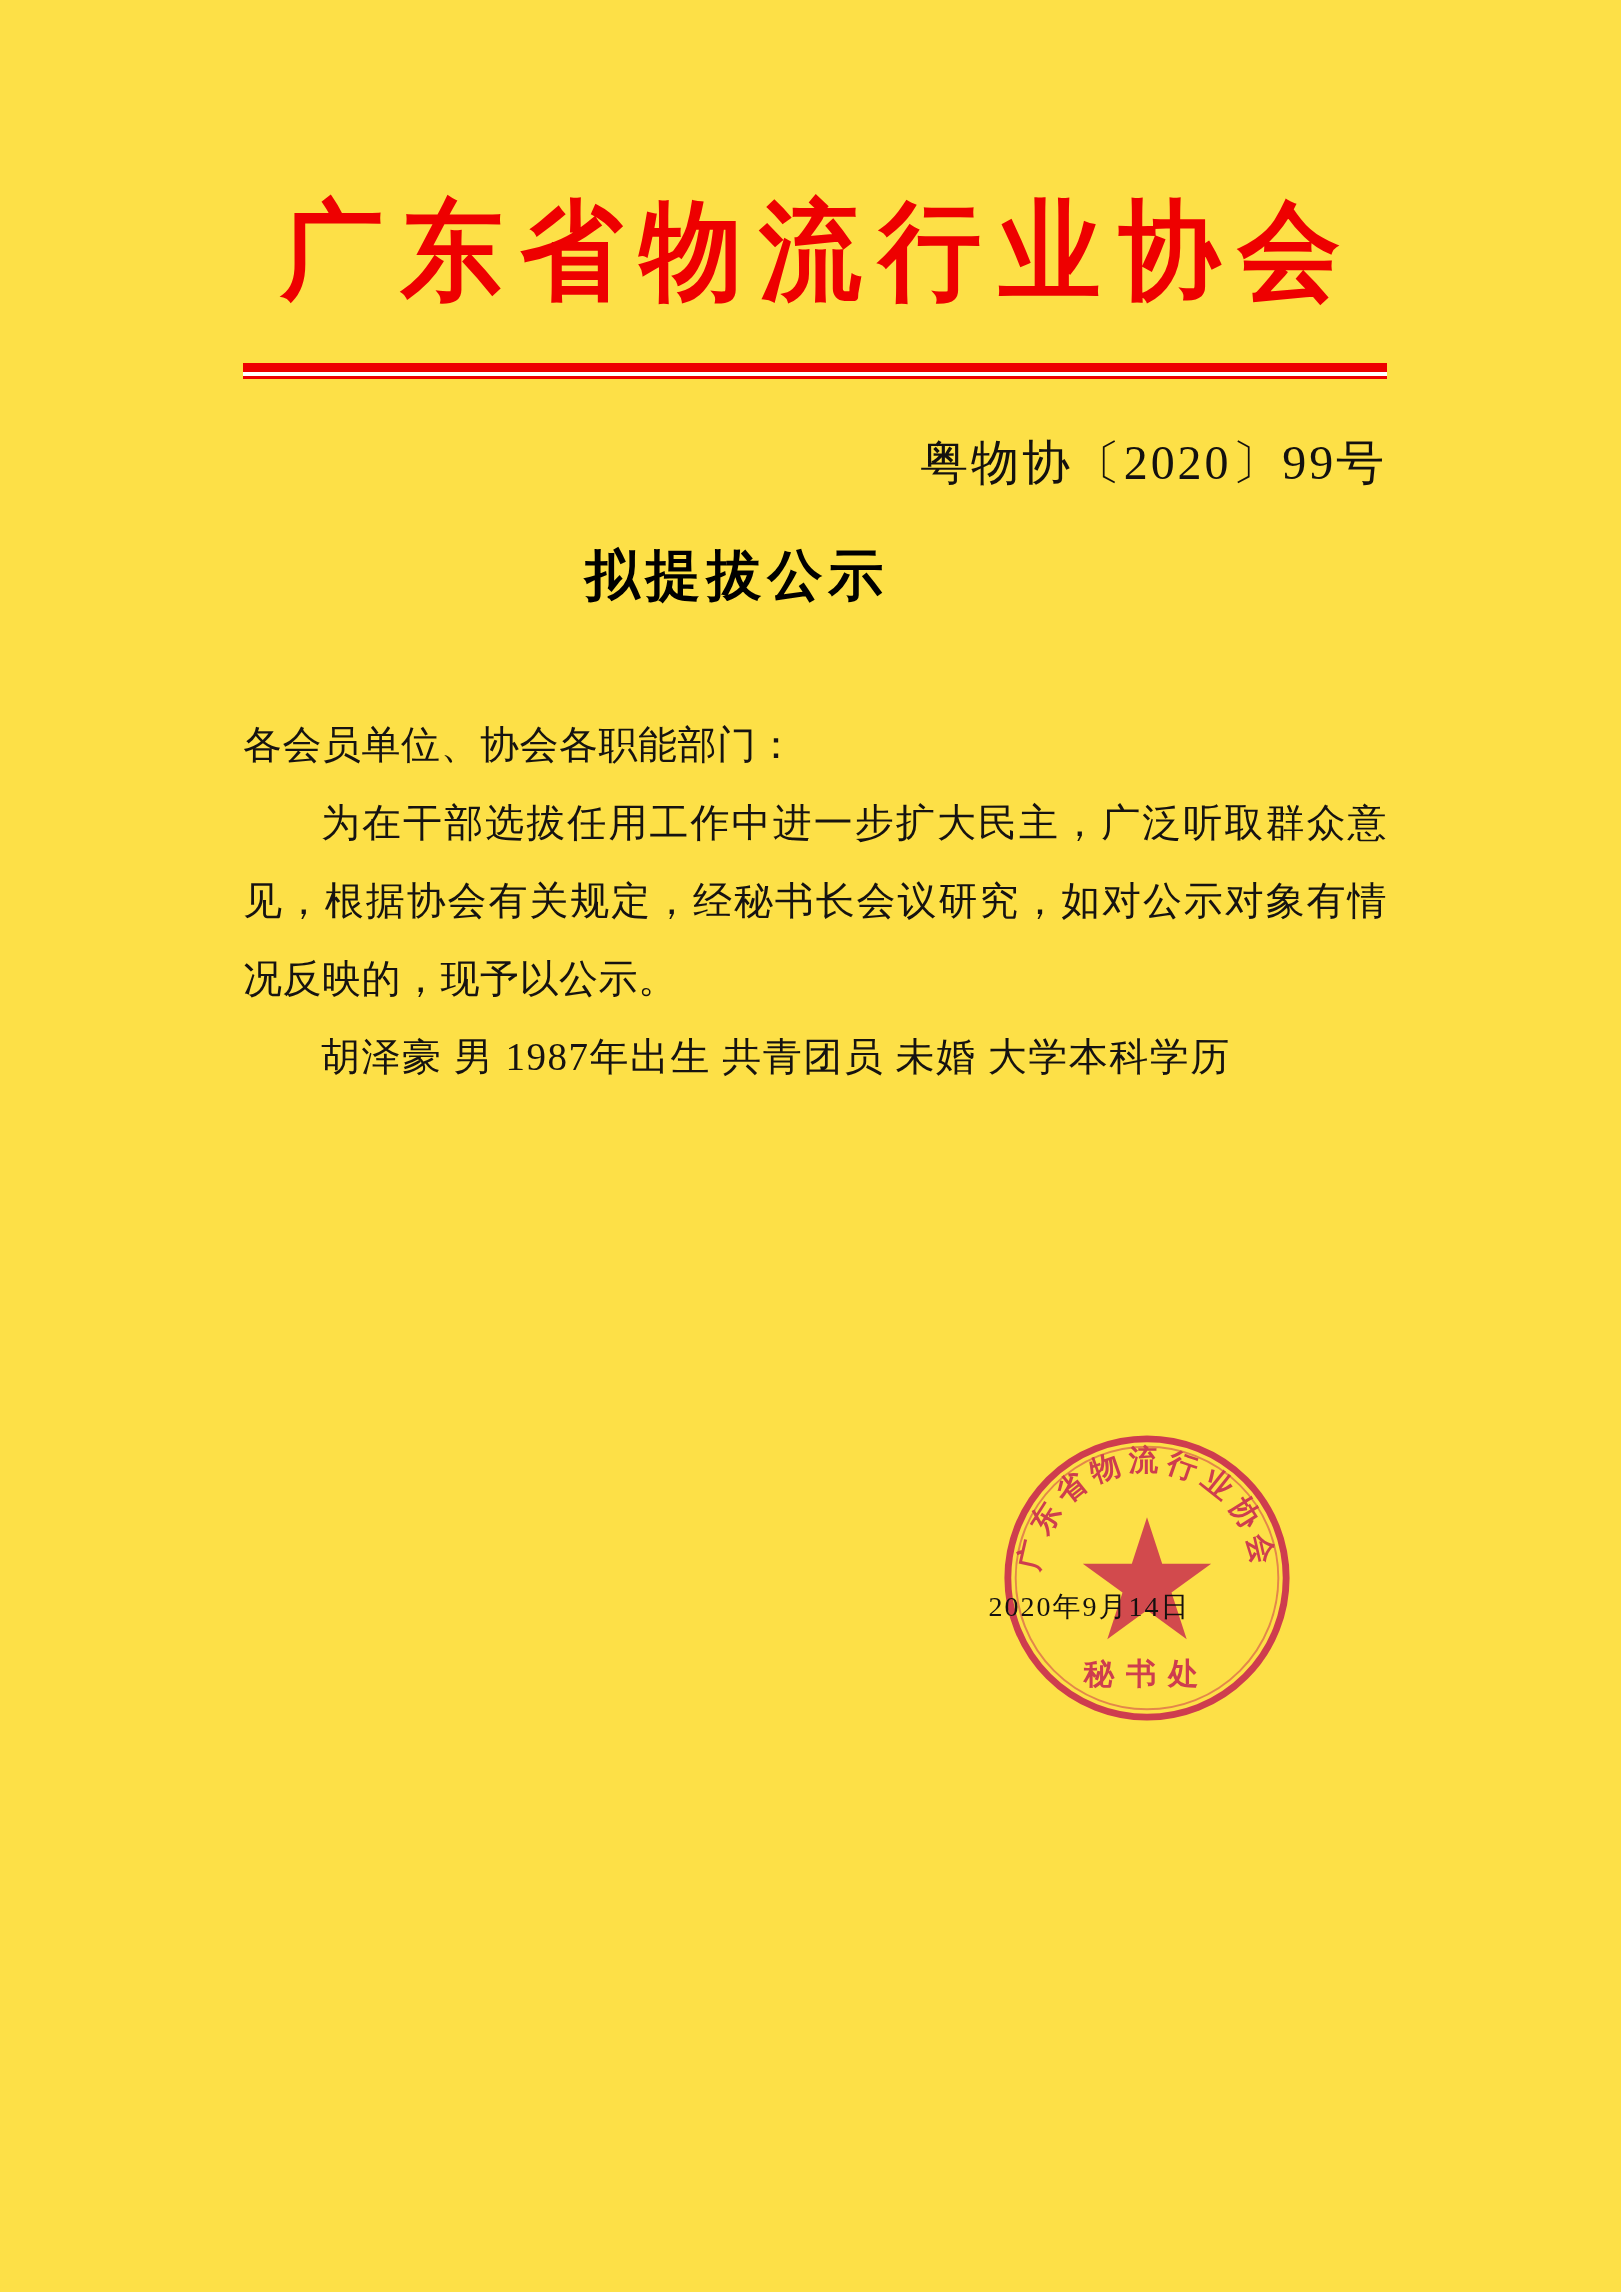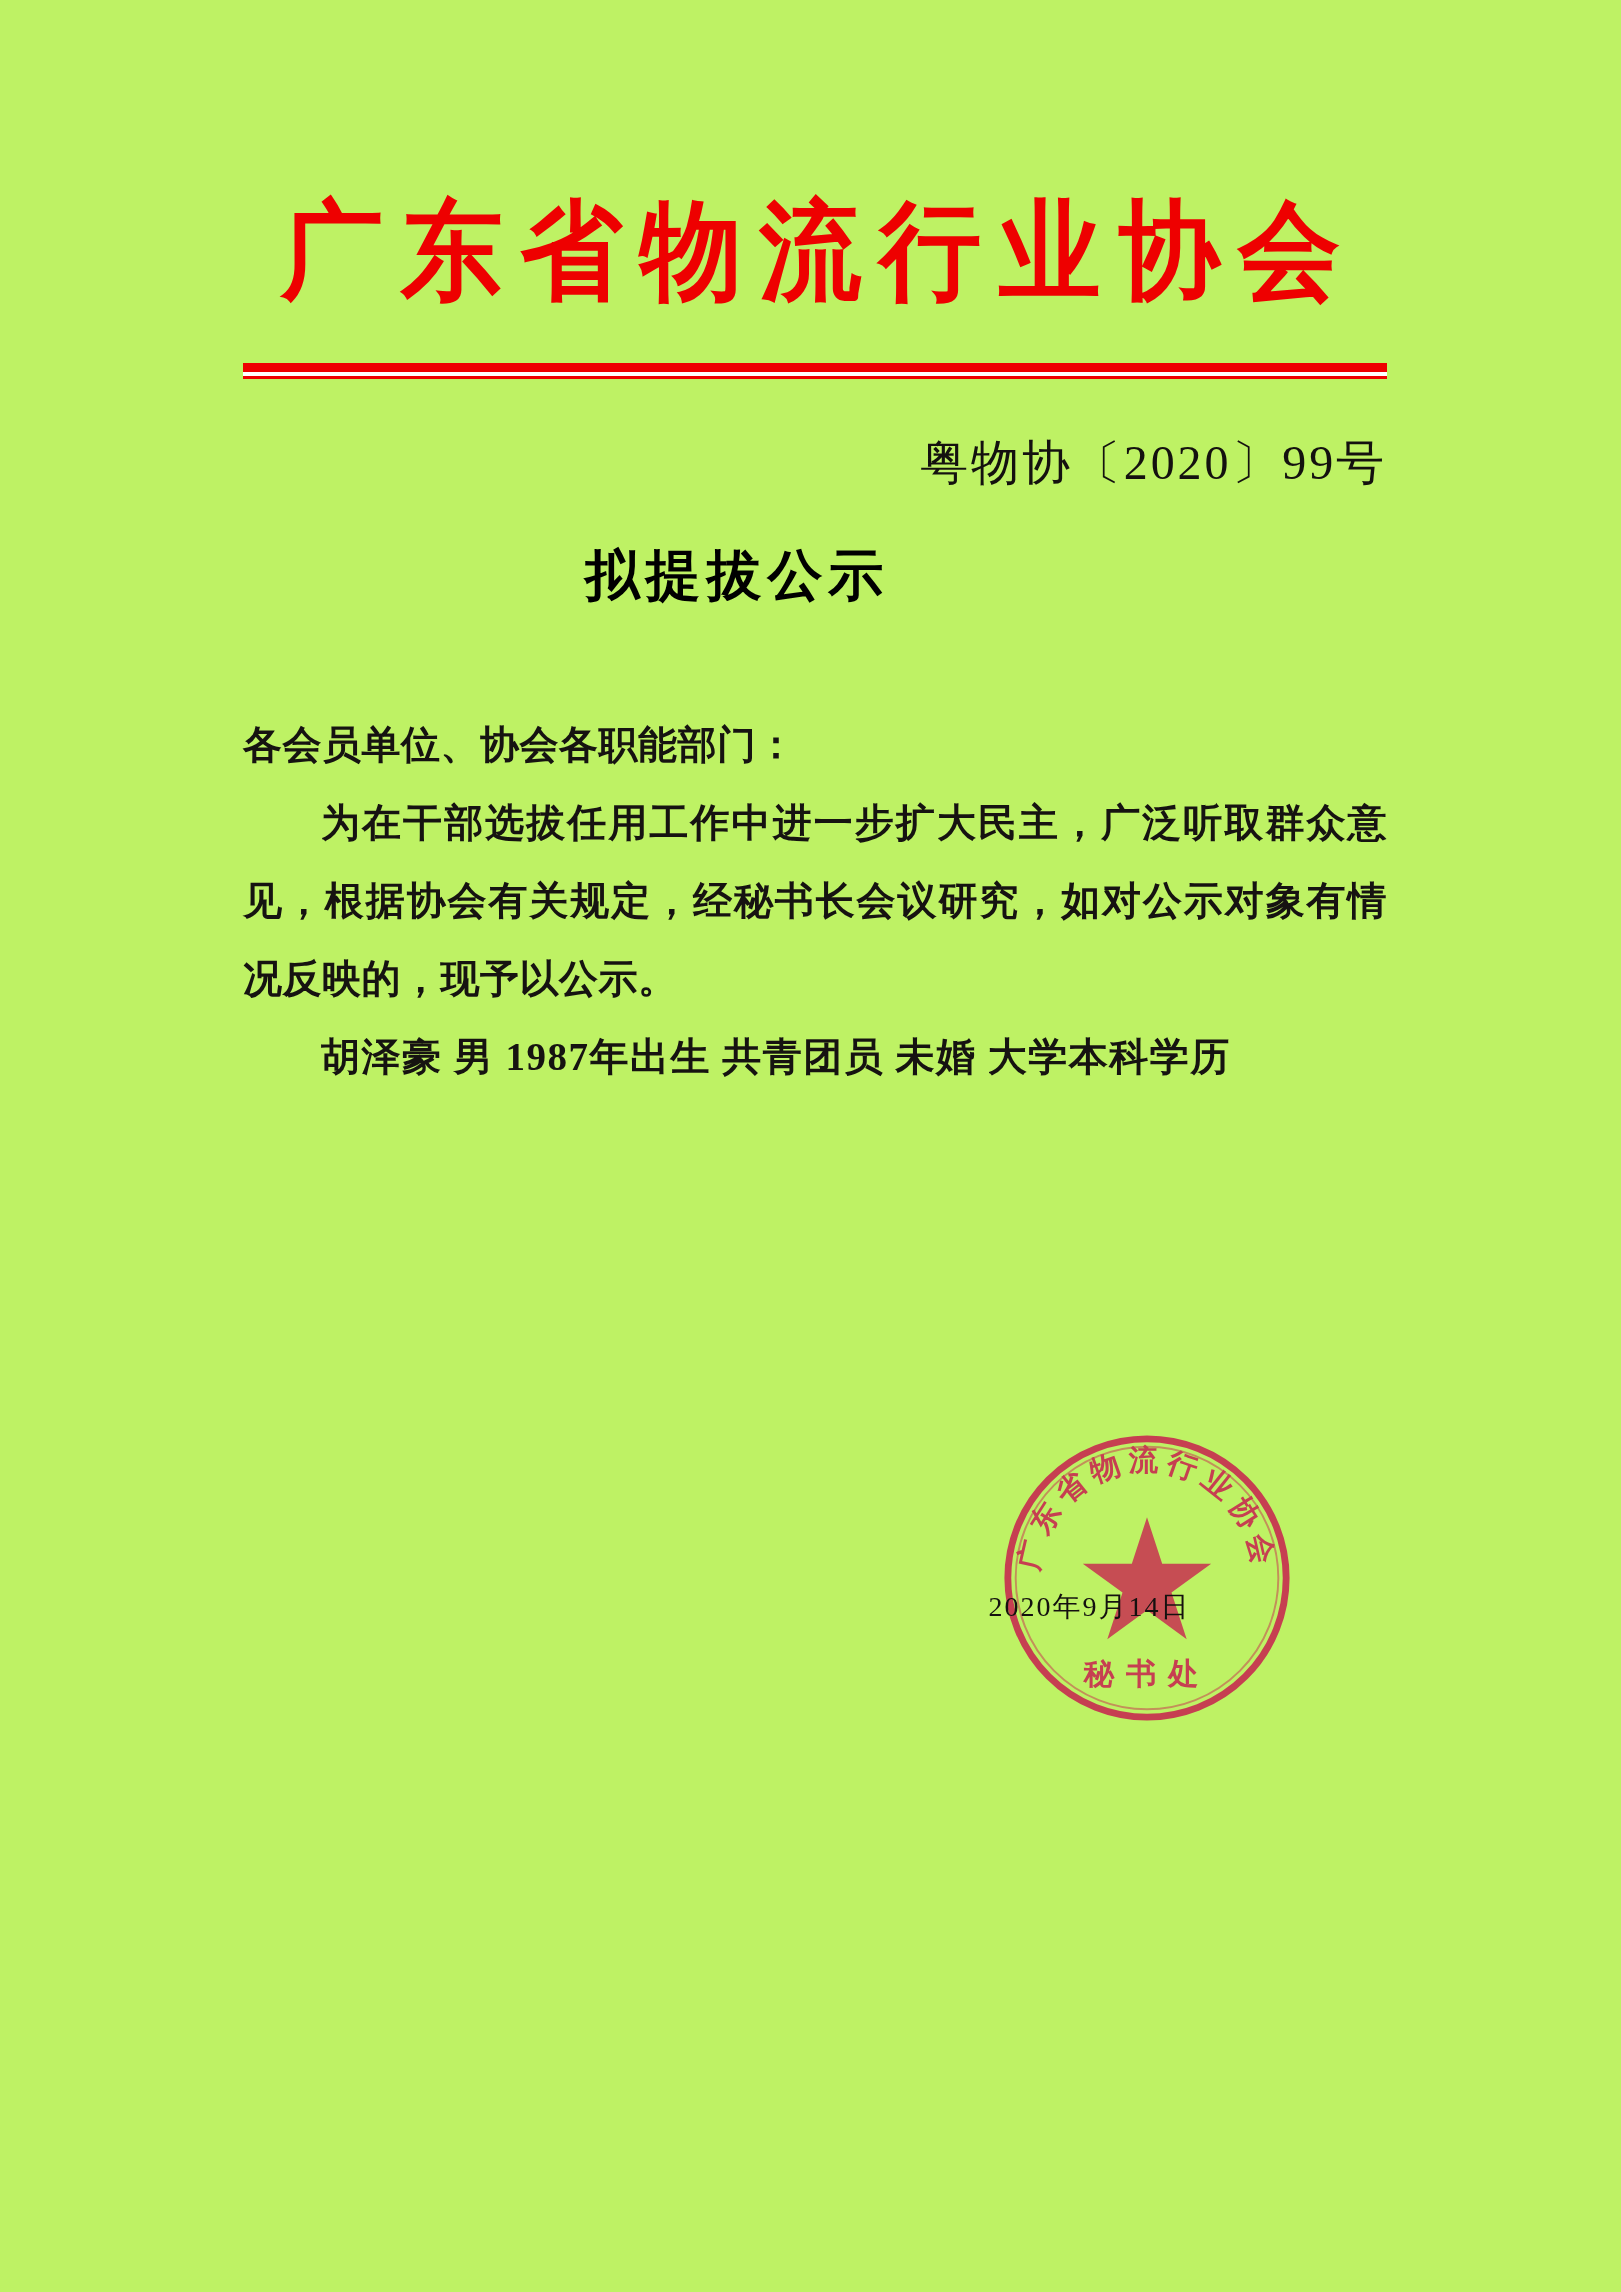--- a/index.html
+++ b/index.html
@@ -10,21 +10,21 @@
   }
   body {
     font-family: "Liberation Serif", "DejaVu Serif", serif;
     -webkit-font-smoothing: antialiased;
   }
 
   .page {
     position: relative;
     width: 1621px;
     height: 2293px;
-    background: #bef264;
+    background: #fde047;
     overflow: hidden;
     box-sizing: border-box;
   }
 
   
   .letterhead {
     position: absolute;
     left: 0;
     top: 192px;
     width: 1621px;
@@ -99,21 +99,20 @@
   .body-block {
     position: absolute;
     left: 243px;
     top: 706px;
     width: 1144px;
     font-family: "Liberation Serif", "DejaVu Serif", serif;
     font-size: 39px;
     line-height: 78px;
     color: #161311;
     letter-spacing: 0.5px;
-    font-weight: bold;
   }
   .para {
     margin: 0;
     text-align: justify;
     text-justify: inter-ideograph;
   }
   .para.indent {
     text-indent: 78px;
   }
   .para.tight {

